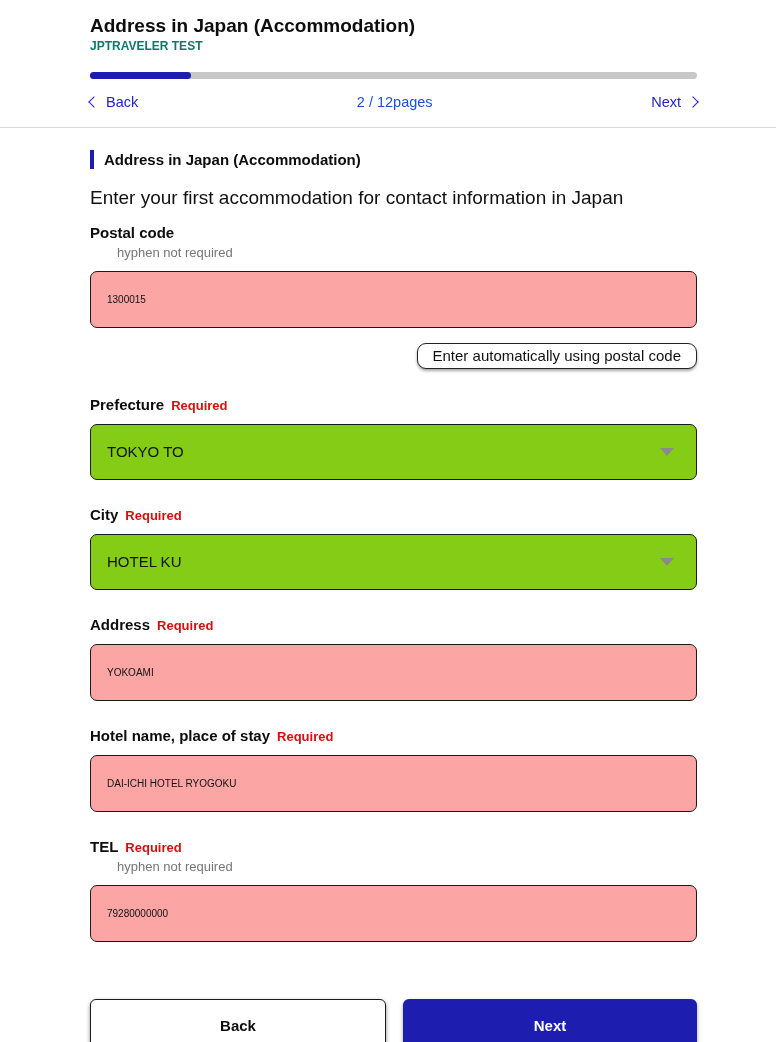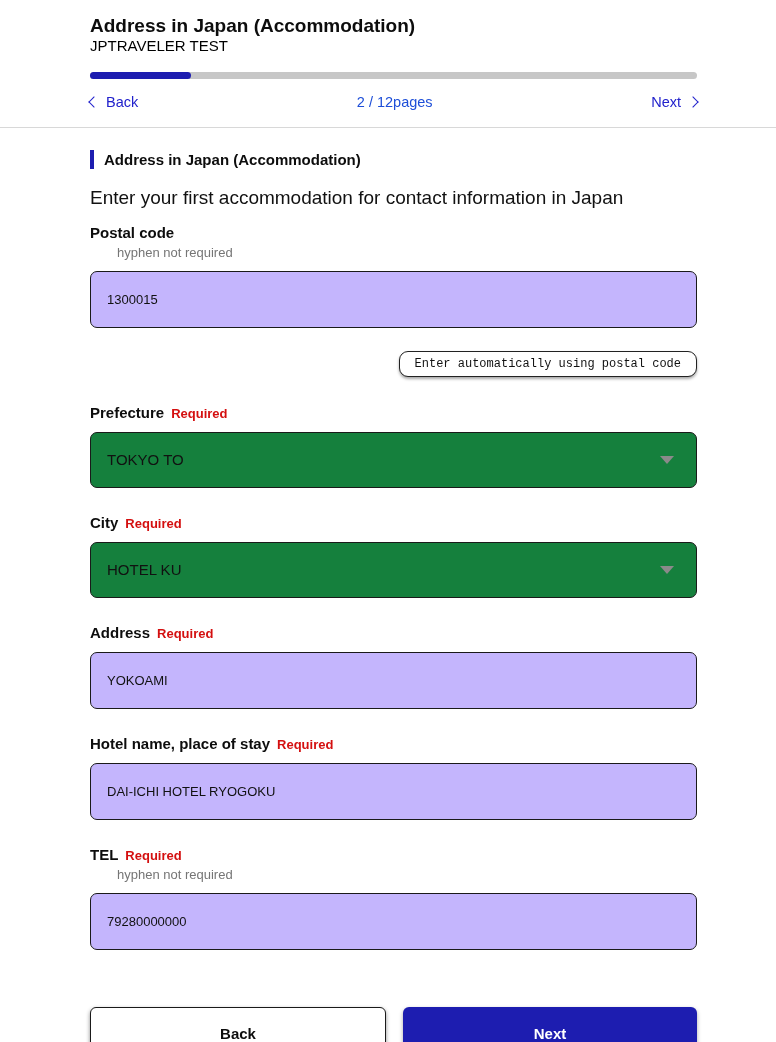--- a/index.html
+++ b/index.html
@@ -16,24 +16,24 @@
 
   
   .page-title {
     margin-top: 14px;
     font-size: 19px;
     line-height: 23px;
     font-weight: bold;
     color: #0d0d0d;
   }
   .page-subtitle {
-    font-size: 15px;
+    font-size: 12px;
     line-height: 18px;
-    font-weight: normal;
-    color: #000000;
+    font-weight: bold;
+    color: #0f766e;
   }
   .progress-track {
     margin-top: 17px;
     width: 100%;
     height: 7px;
     background: #c7c7c7;
     border-radius: 4px;
     position: relative;
   }
   .progress-fill {
@@ -116,64 +116,63 @@
     margin-top: 2px;
     padding-left: 27px;
   }
   .text-input {
     margin-top: 10px;
     width: 100%;
     height: 57px;
     border: 1.5px solid #1a1a1a;
     border-radius: 7px;
     font-family: "Liberation Sans", "DejaVu Sans", sans-serif;
-    font-size: 13px;
+    font-size: 10px;
     color: #111;
     padding: 0 16px;
-    background: #c4b5fd;
+    background: #fca5a5;
     outline: none;
   }
   .select-box {
     margin-top: 10px;
     width: 100%;
     height: 56px;
     border: 1.5px solid #1a1a1a;
     border-radius: 7px;
     display: flex;
     align-items: center;
     justify-content: space-between;
     padding: 0 16px 0 16px;
-    background: #15803d;
+    background: #84cc16;
     cursor: pointer;
   }
   .select-value { font-size: 15px; color: #111; }
   .select-arrow {
     width: 0; height: 0;
     border-left: 7px solid transparent;
     border-right: 7px solid transparent;
     border-top: 8px solid #8a8a8a;
     margin-right: 6px;
   }
   .auto-btn-row {
     margin-top: 15px;
     display: flex;
     justify-content: flex-end;
   }
   .auto-btn {
-    font-family: Liberation Mono, monospace;
-    font-size: 12px;
+    font-family: Liberation Sans, sans-serif;
+    font-size: 15px;
     color: #111;
     background: #fff;
     border: 1px solid #222;
     border-radius: 9px;
     padding: 3px 15px;
     height: 26px;
     box-shadow: 0 2px 3px rgba(0,0,0,0.35);
     cursor: pointer;
-    margin-top: 8px;
   }
   .mt-group { margin-top: 26px; }
   .mt-group-lg { margin-top: 27px; }
 
   .bottom-row {
     margin-top: 57px;
     display: flex;
     gap: 17px;
   }
   .btn {

